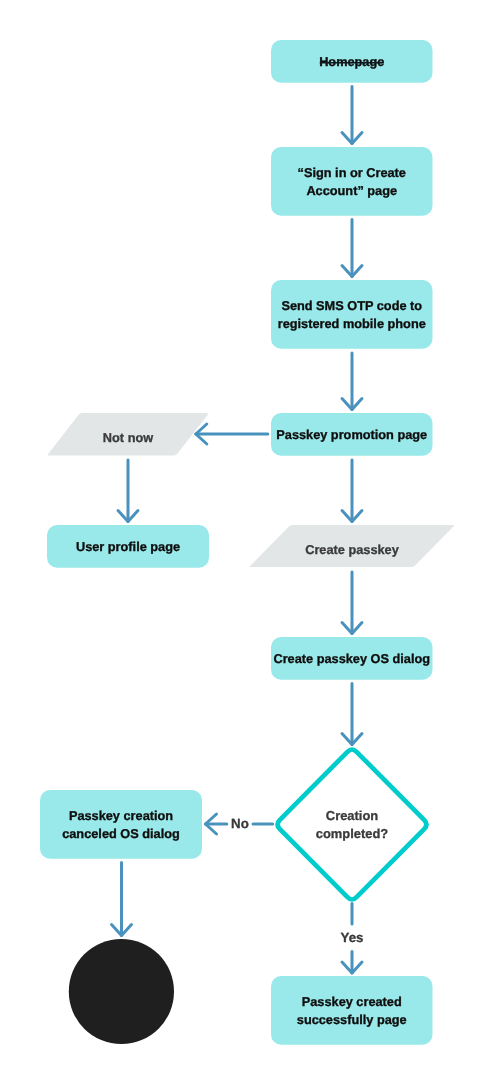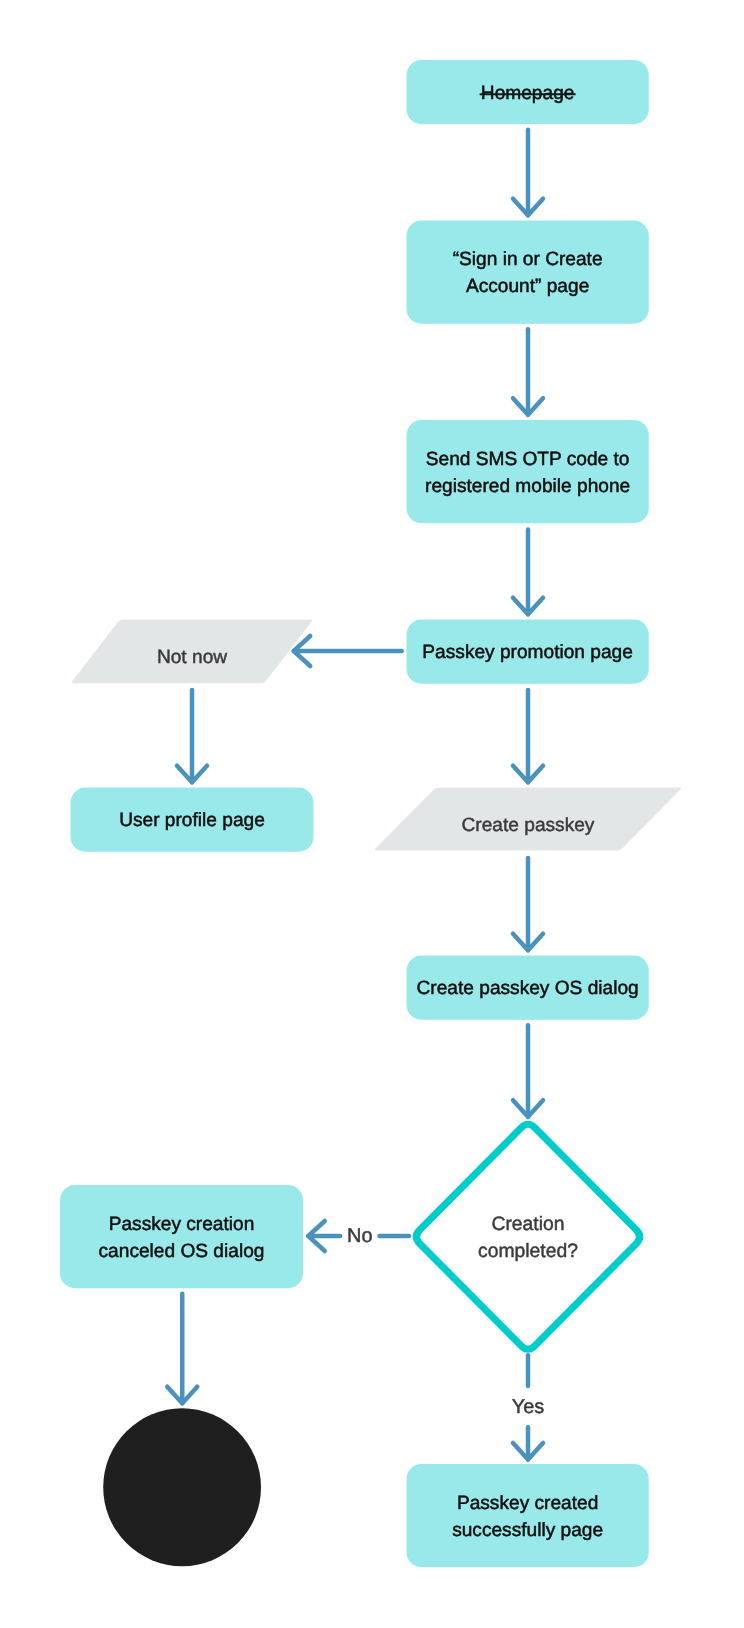--- a/index.html
+++ b/index.html
@@ -1,21 +1,21 @@
 <!DOCTYPE html>
 <html><head>
 <meta charset="utf-8">
 <title>Passkey creation flow</title>
 <style>
   html,body{margin:0;padding:0;background:#ffffff;}
   body{width:496px;height:1085px;overflow:hidden;
        font-family:"Liberation Sans",sans-serif;
        -webkit-font-smoothing:antialiased;
        text-rendering:geometricPrecision;}
-  #canvas{position:relative;width:496px;height:1085px;background:#ffffff;}
+  #canvas{position:relative;width:496px;height:1085px;background:#ffffff;font-weight:bold;}
   svg.flow{position:absolute;left:0;top:0;width:496px;height:1085px;display:block;}
   text{font-family:"Liberation Sans",sans-serif;}
   .nodelabel{font-size:12.75px;fill:#0d0d0d;stroke:#0d0d0d;stroke-width:0.32px;paint-order:stroke fill;}
   .iolabel{font-size:12.75px;fill:#3a3a3a;stroke:#3a3a3a;stroke-width:0.3px;paint-order:stroke fill;}
   .declabel{font-size:12.9px;fill:#3a3a3a;stroke:#3a3a3a;stroke-width:0.3px;paint-order:stroke fill;}
   .edgelabel{font-size:13.3px;fill:#3a3a3a;stroke:#3a3a3a;stroke-width:0.3px;paint-order:stroke fill;}
 </style>
 </head>
 <body>
 

